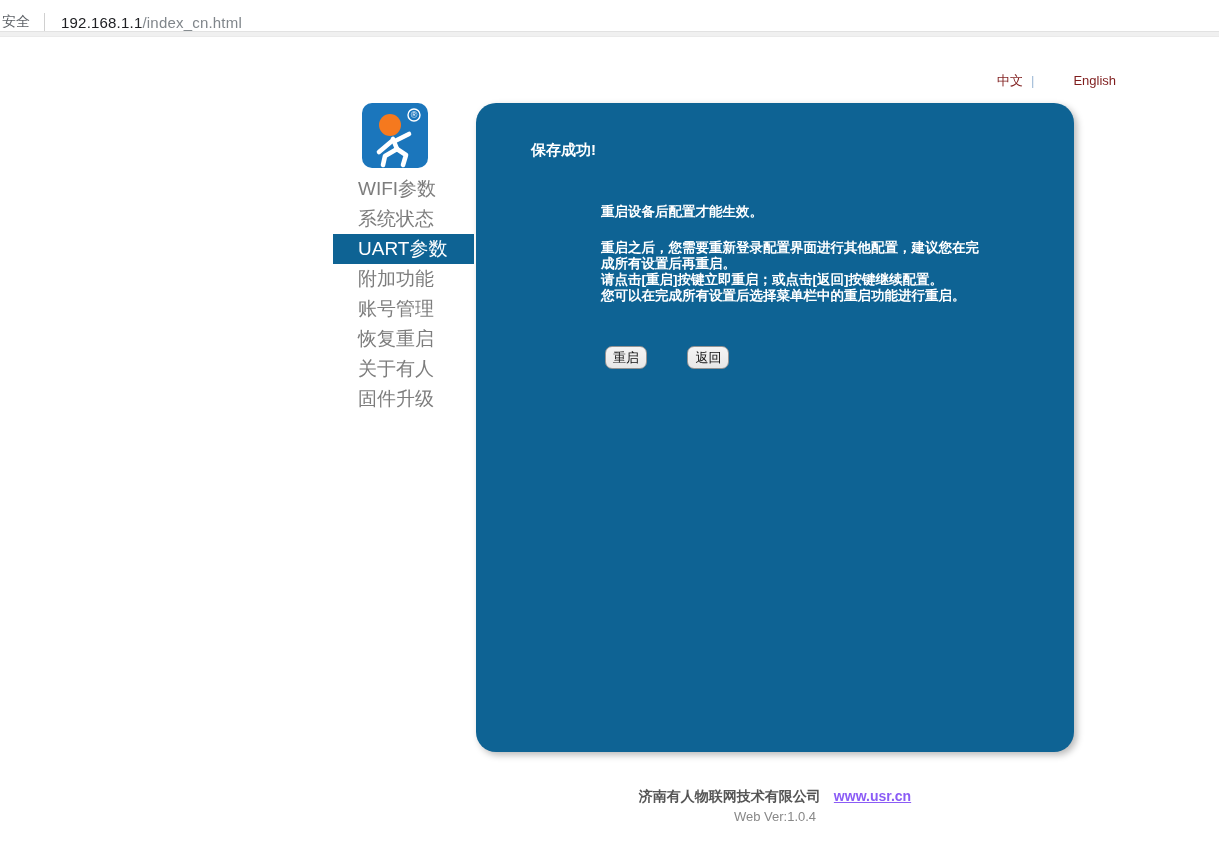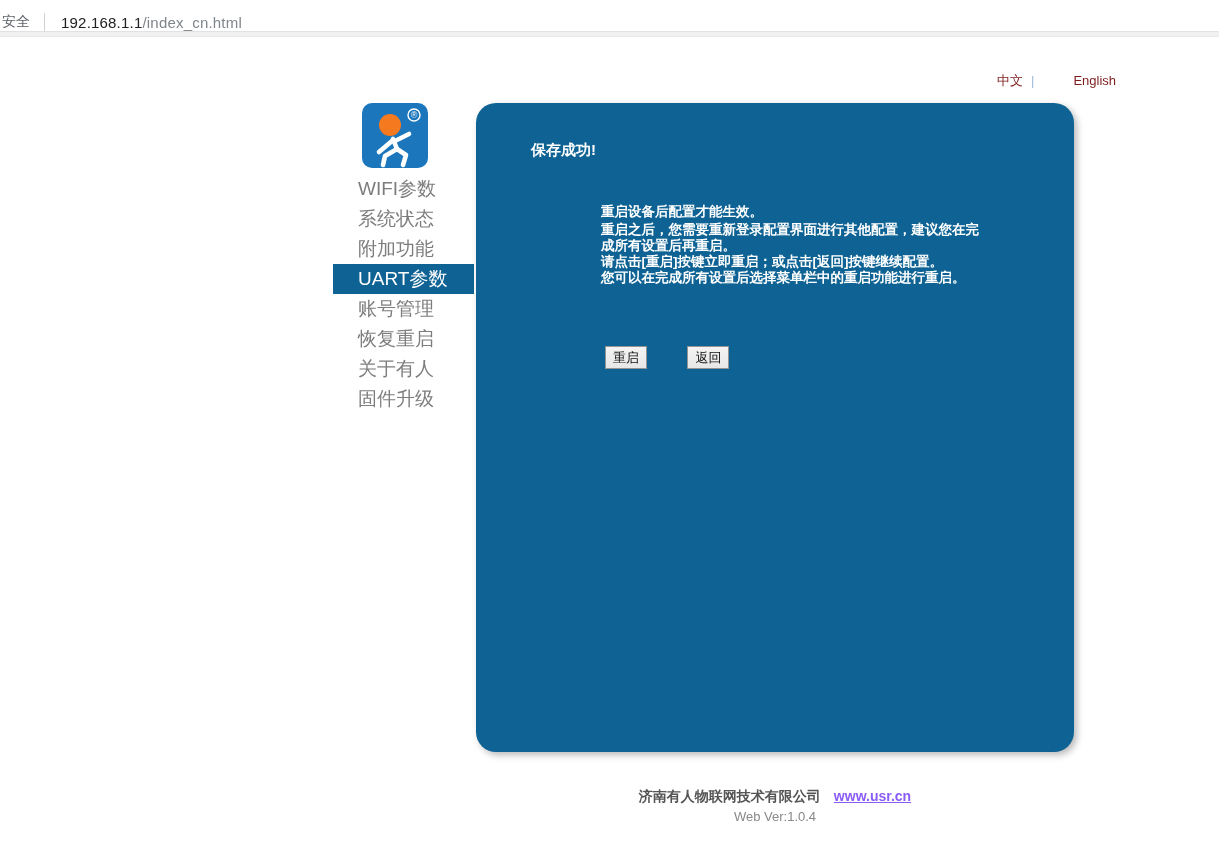--- a/index.html
+++ b/index.html
@@ -29,26 +29,26 @@
   .menu-item.selected { background:#0e6394; color:#ffffff; width:141px; }
 
   
   .panel { position:absolute; left:476px; top:103px; width:598px; height:649px;
            background:#0e6394; border-radius:20px;
            box-shadow:3px 3px 7px rgba(0,0,0,0.28); }
   .panel-title { position:absolute; left:55px; top:38px; color:#ffffff;
                  font-size:15px; font-weight:bold; }
   .panel-msg { position:absolute; left:125px; top:101px; color:#ffffff;
                font-size:13.5px; font-weight:bold; line-height:16px; }
-  .panel-msg .intro { margin-bottom:2px; }
+  .panel-msg .intro { margin-bottom:20px; }
   .panel-msg .rest { white-space:pre-line; }
   .btn-row { position:absolute; left:129px; top:243px; }
   .btn { display:inline-block; min-width:38px; height:23px; padding:0 7px;
          background:linear-gradient(#f4f4f4,#e7e7e7); border:1px solid #949494;
-         border-radius:0; font-size:13px; color:#111; line-height:21px;
+         border-radius:7px; font-size:13px; color:#111; line-height:21px;
          text-align:center; cursor:pointer; font-family:inherit; }
   .btn + .btn { margin-left:36px; }
 
   
   .footer { position:absolute; left:476px; top:788px; width:598px; text-align:center; }
   .footer .line1 { font-size:14px; color:#555555; font-weight:bold; }
   .footer .line1 a { color:#8b5cf6; text-decoration:underline; font-weight:bold;
                      margin-left:13px; cursor:pointer; }
   .footer .line2 { font-size:13px; color:#888888; margin-top:3px; font-weight:normal; }
 </style>
@@ -78,22 +78,22 @@
       <path d="M35 46 L23 53 L21 62"></path>
       <path d="M35 46 L44 52 L41 62"></path>
     </g>
     <circle cx="28" cy="22" r="11" fill="#f5791e"></circle>
   </svg>
 </div>
 
 <div class="menu">
   <div class="menu-item">WIFI参数</div>
   <div class="menu-item">系统状态</div>
+  <div class="menu-item selected">UART参数</div>
   <div class="menu-item">附加功能</div>
-  <div class="menu-item selected">UART参数</div>
   <div class="menu-item">账号管理</div>
   <div class="menu-item">恢复重启</div>
   <div class="menu-item">关于有人</div>
   <div class="menu-item">固件升级</div>
 </div>
 
 <div class="panel">
   <div class="panel-title">保存成功!</div>
   <div class="panel-msg">
     <div class="intro">重启设备后配置才能生效。</div>

